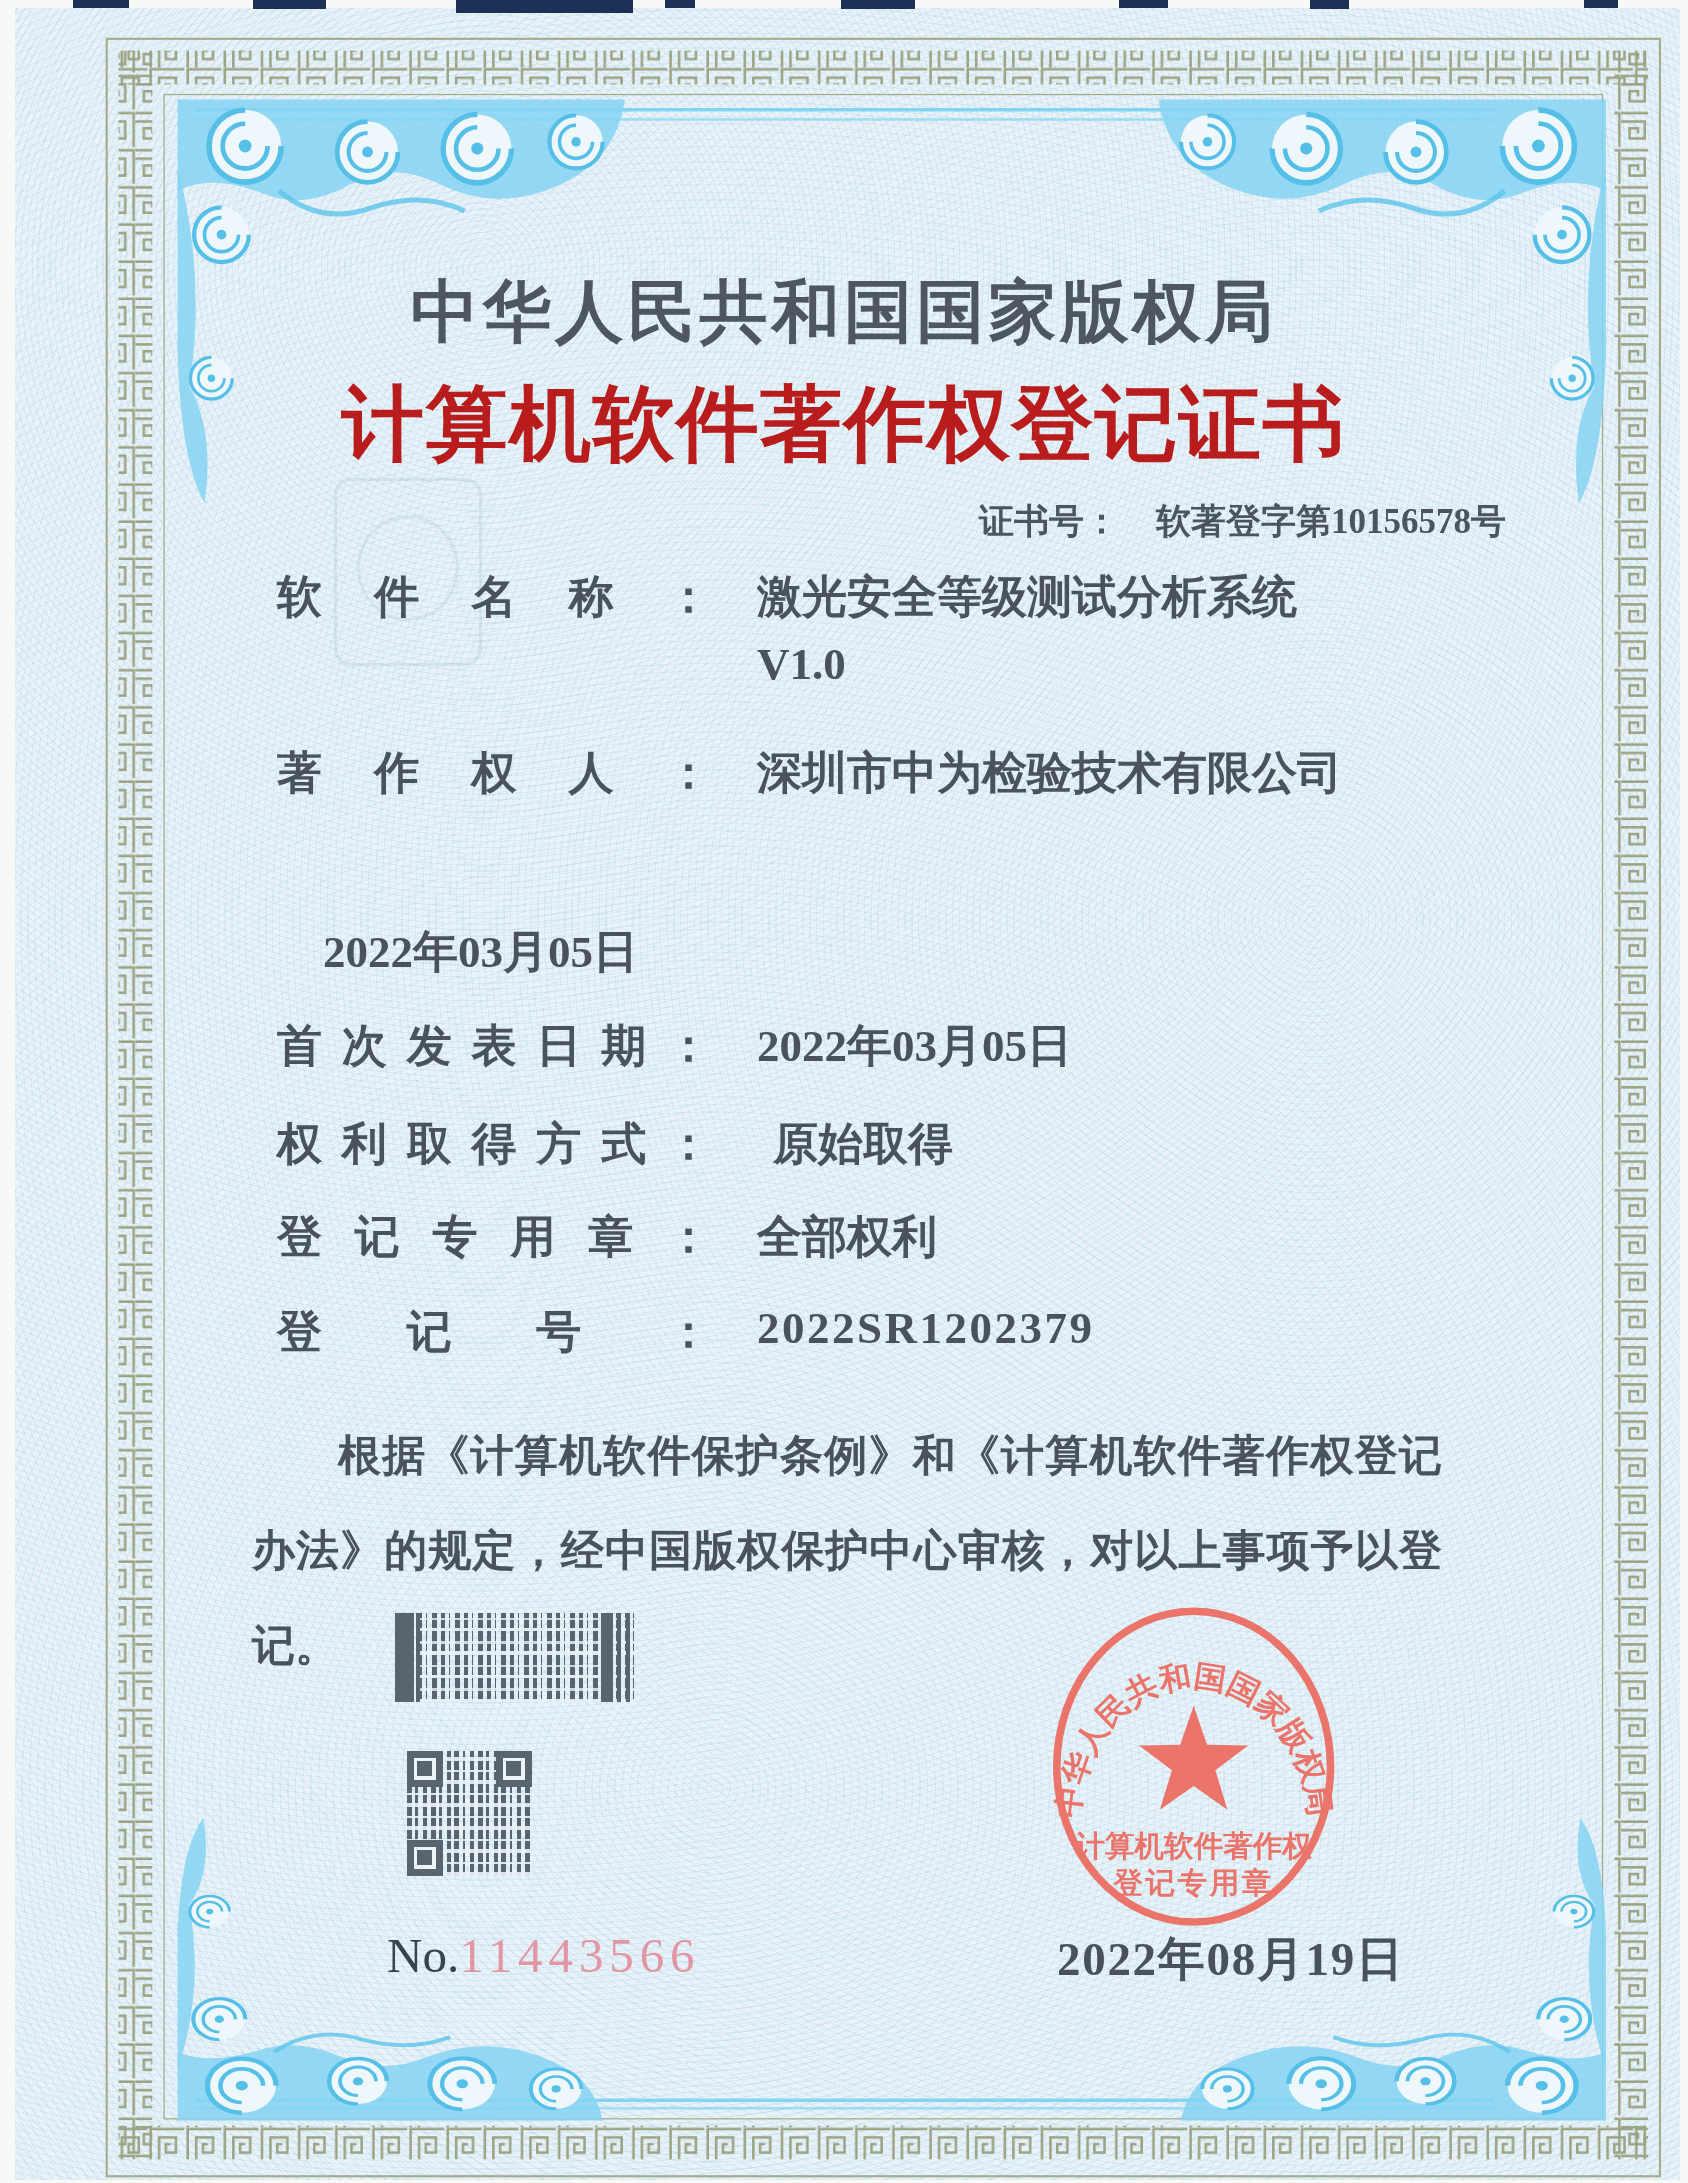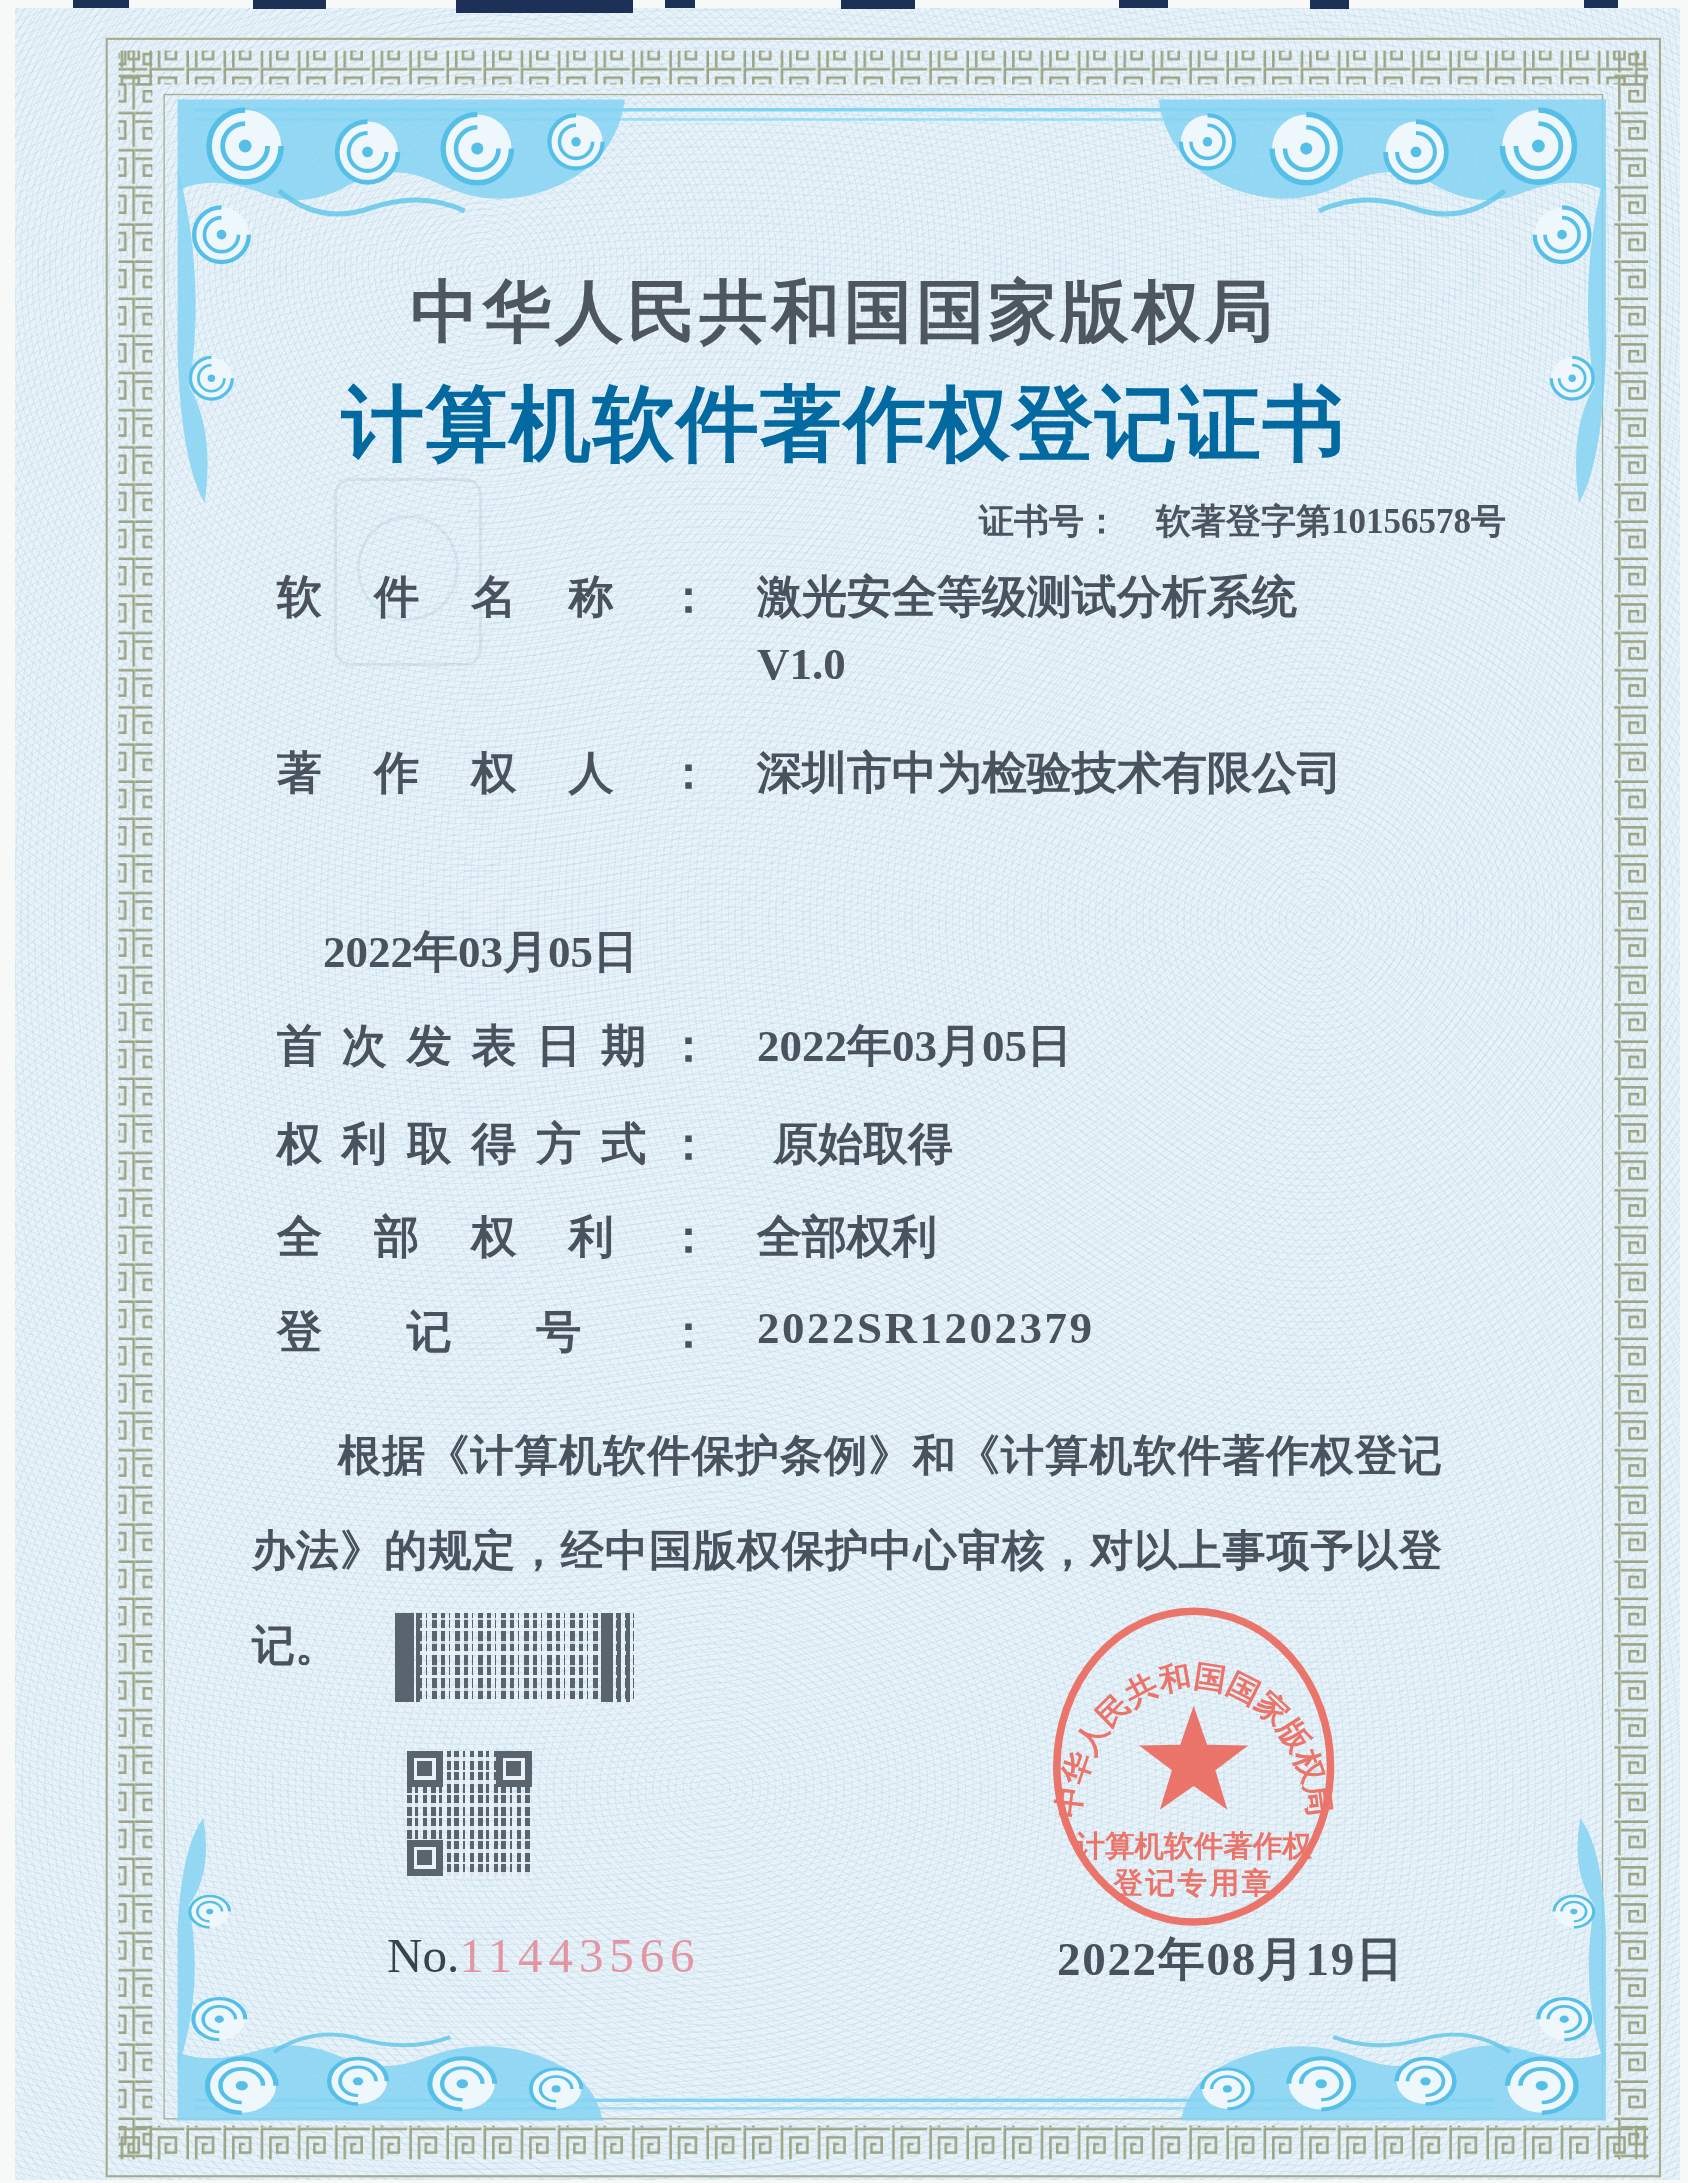--- a/index.html
+++ b/index.html
@@ -14,21 +14,21 @@
   }
 
   .artifact{position:absolute;top:0;background:#1d3055;}
 
   .frame-svg,.orn-svg,.seal-svg{position:absolute;left:0;top:0;}
   .frame-svg{width:1689px;height:2183px;}
 
   .authority{position:absolute;left:118px;right:118px;top:267px;text-align:center;
     font-size:68px;font-weight:700;letter-spacing:4.2px;color:#4e575f;white-space:nowrap;}
   .main-title{position:absolute;left:118px;right:118px;top:370px;text-align:center;
-    font-size:82px;font-weight:800;letter-spacing:1.7px;color:#0369a1;white-space:nowrap;}
+    font-size:82px;font-weight:800;letter-spacing:1.7px;color:#b91c1c;white-space:nowrap;}
 
   .certno{position:absolute;top:498px;right:182px;font-size:35px;font-weight:700;
     display:flex;gap:37px;white-space:nowrap;color:#4c555f;}
 
   .row{position:absolute;left:277px;display:flex;align-items:flex-start;font-size:45px;font-weight:700;color:#4a535d;}
   .row .lab{display:inline-block;width:434px;flex:none;text-align:justify;text-align-last:justify;}
   .row .val{margin-left:46px;white-space:nowrap;}
   .row .val .v2{margin-top:11px;}
 
   .statement{position:absolute;left:252px;width:1190px;top:1408px;font-size:43px;font-weight:700;
@@ -162,21 +162,21 @@
   <span class="lab">首次发表日期：</span>
   <span class="val">2022年03月05日</span>
 </div>
 
 <div class="row" style="top:1114px;gap:16px;">
   <span class="lab">权利取得方式：</span>
   <span class="val">原始取得</span>
 </div>
 
 <div class="row" style="top:1207px;">
-  <span class="lab">全部权利：</span>
+  <span class="lab">登记专用章：</span>
   <span class="val">全部权利</span>
 </div>
 
 <div class="row" style="top:1302px;">
   <span class="lab">登记号：</span>
   <span class="val" style="letter-spacing:2.5px;">2022SR1202379</span>
 </div>
 
 <div class="statement">根据《计算机软件保护条例》和《计算机软件著作权登记办法》的规定，经中国版权保护中心审核，对以上事项予以登记。</div>
 

